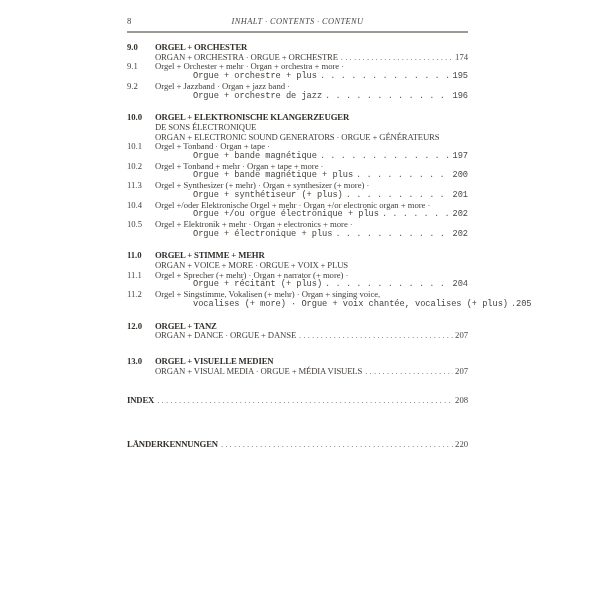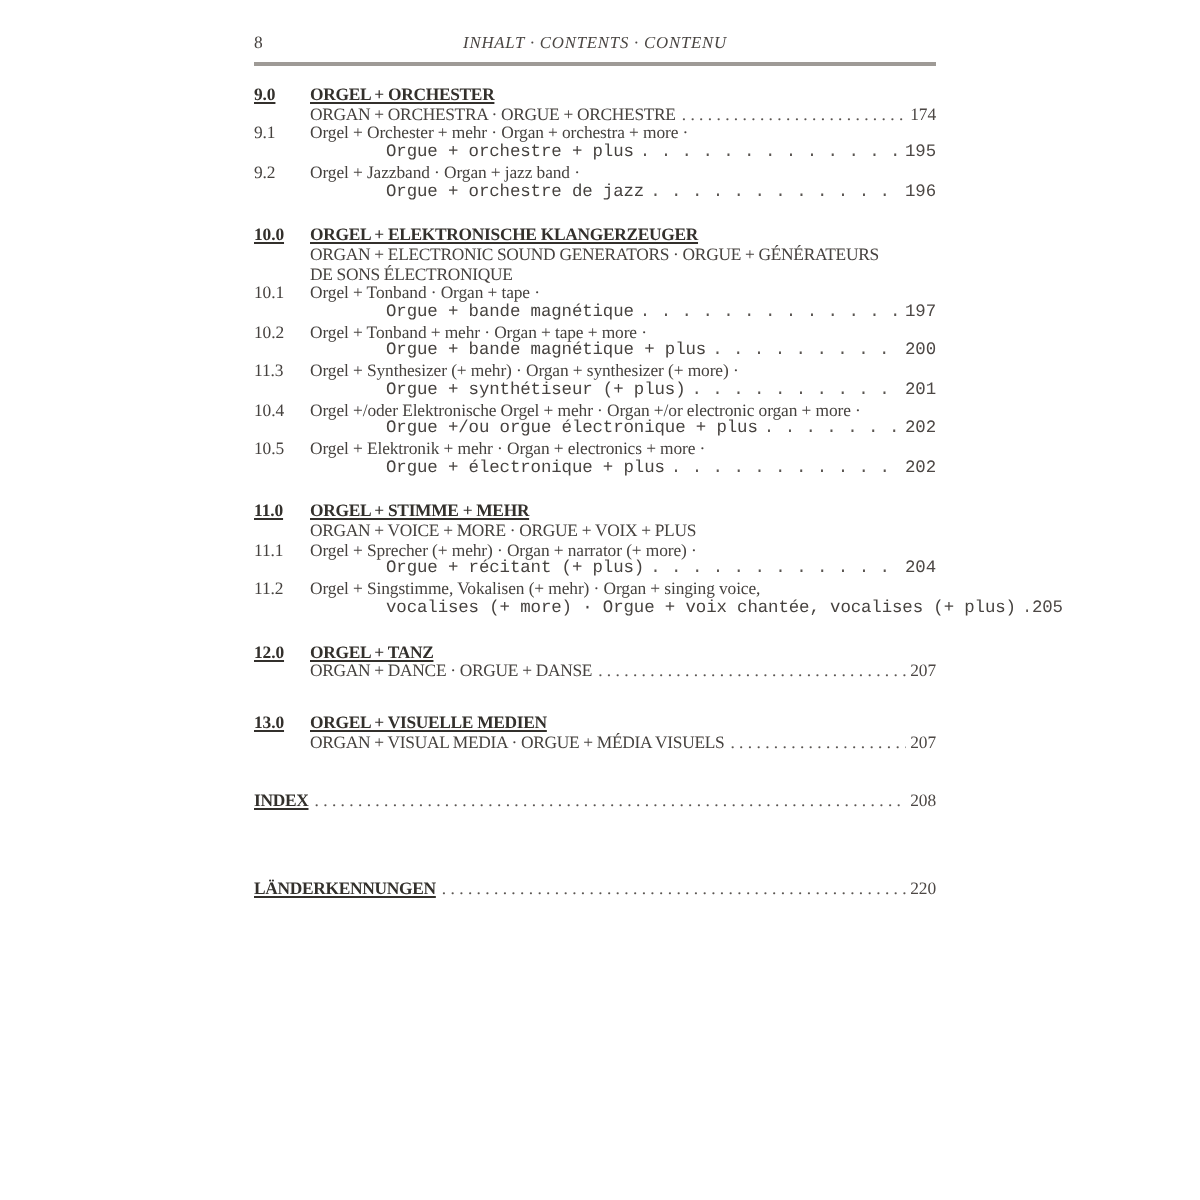--- a/index.html
+++ b/index.html
@@ -12,21 +12,21 @@
   .header{position:relative;text-align:center;height:10px;}
   .pgnum{position:absolute;left:0;top:0;}
   .htitle{font-size:8.4px;letter-spacing:0.4px;color:#4a4643;font-style:italic;}
   .rule{border-top:2px solid #9e9a96;margin-top:4px;}
   .section{margin-top:12px;}
   .s9{margin-top:10px;}
   .s13{margin-top:16px;}
   .srow{display:flex;align-items:flex-start;}
   .col-num{flex:0 0 28px;white-space:nowrap;}
   .col-body{flex:1 1 auto;min-width:0;}
-  .bold{font-weight:bold;color:#33302c;text-decoration:underline;}
+  .bold{font-weight:bold;color:#33302c;}
   .t{white-space:nowrap;}
   .caps{letter-spacing:-0.15px;}
   .leader{display:flex;align-items:baseline;}
   .leader > .txt{white-space:nowrap;}
   .indent{margin-left:38px;font-family:Liberation Mono, monospace;}
   .dots{flex:1 1 auto;min-width:0;overflow:hidden;white-space:nowrap;
         padding:0 3px;color:#5a5551;letter-spacing:0;font-weight:normal;}
   .dots::before{content:". . . . . . . . . . . . . . . . . . . . . . . . . . . . . . . . . . . . . . . . . . . . . . . . . . . . . . . . . . . . . . . . . . . . . . . . . . . . . . . . . . . . . . . . . . . . . . . . . . . .";}
   .pg{white-space:nowrap;text-align:right;color:#4c4744;padding-left:2px;}
   .extra1{margin-top:20px;}
@@ -77,22 +77,22 @@
         </div>
       </div>
     </div>
   </div>
 
   <div class="section">
     <div class="srow">
       <span class="col-num bold">10.0</span>
       <div class="col-body">
         <div class="bold t caps">ORGEL + ELEKTRONISCHE KLANGERZEUGER</div>
+        <div class="t caps">DE SONS ÉLECTRONIQUE</div>
         <div class="t caps">ORGAN + ELECTRONIC SOUND GENERATORS · ORGUE + GÉNÉRATEURS</div>
-        <div class="t caps">DE SONS ÉLECTRONIQUE</div>
       </div>
     </div>
     <div class="srow">
       <span class="col-num">10.1</span>
       <div class="col-body">
         <div class="t">Orgel + Tonband · Organ + tape ·</div>
         <div class="leader indent">
           <span class="txt">Orgue + bande magnétique</span>
           <span class="dots"></span>
           <span class="pg">197</span>

